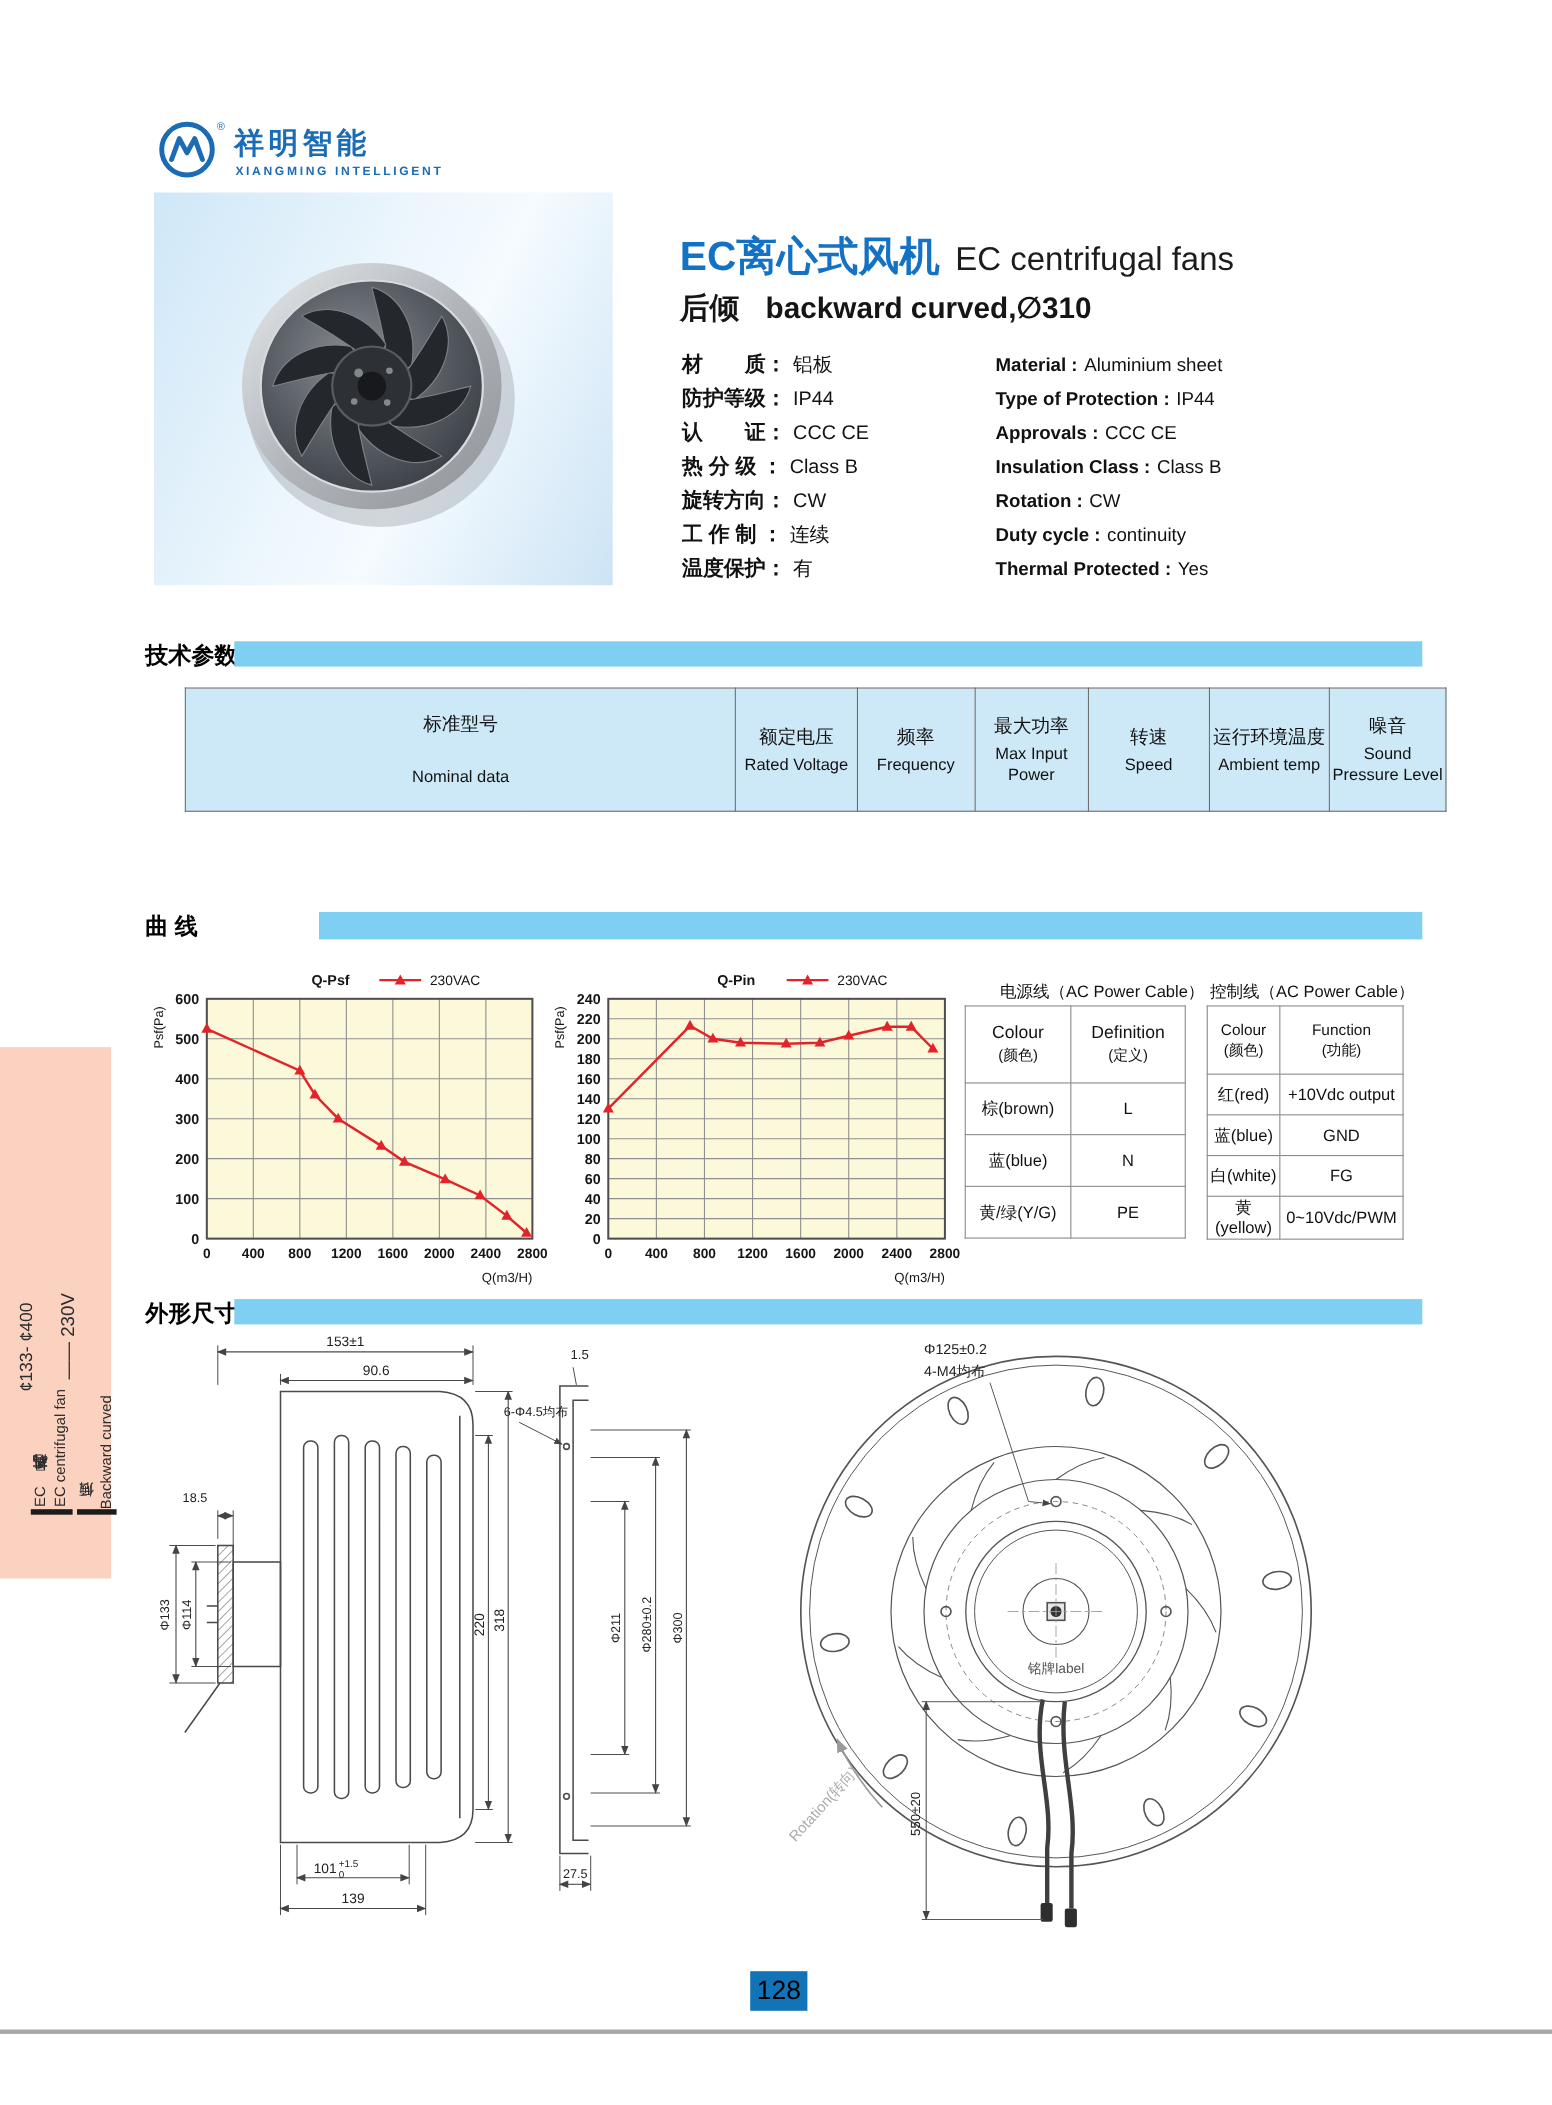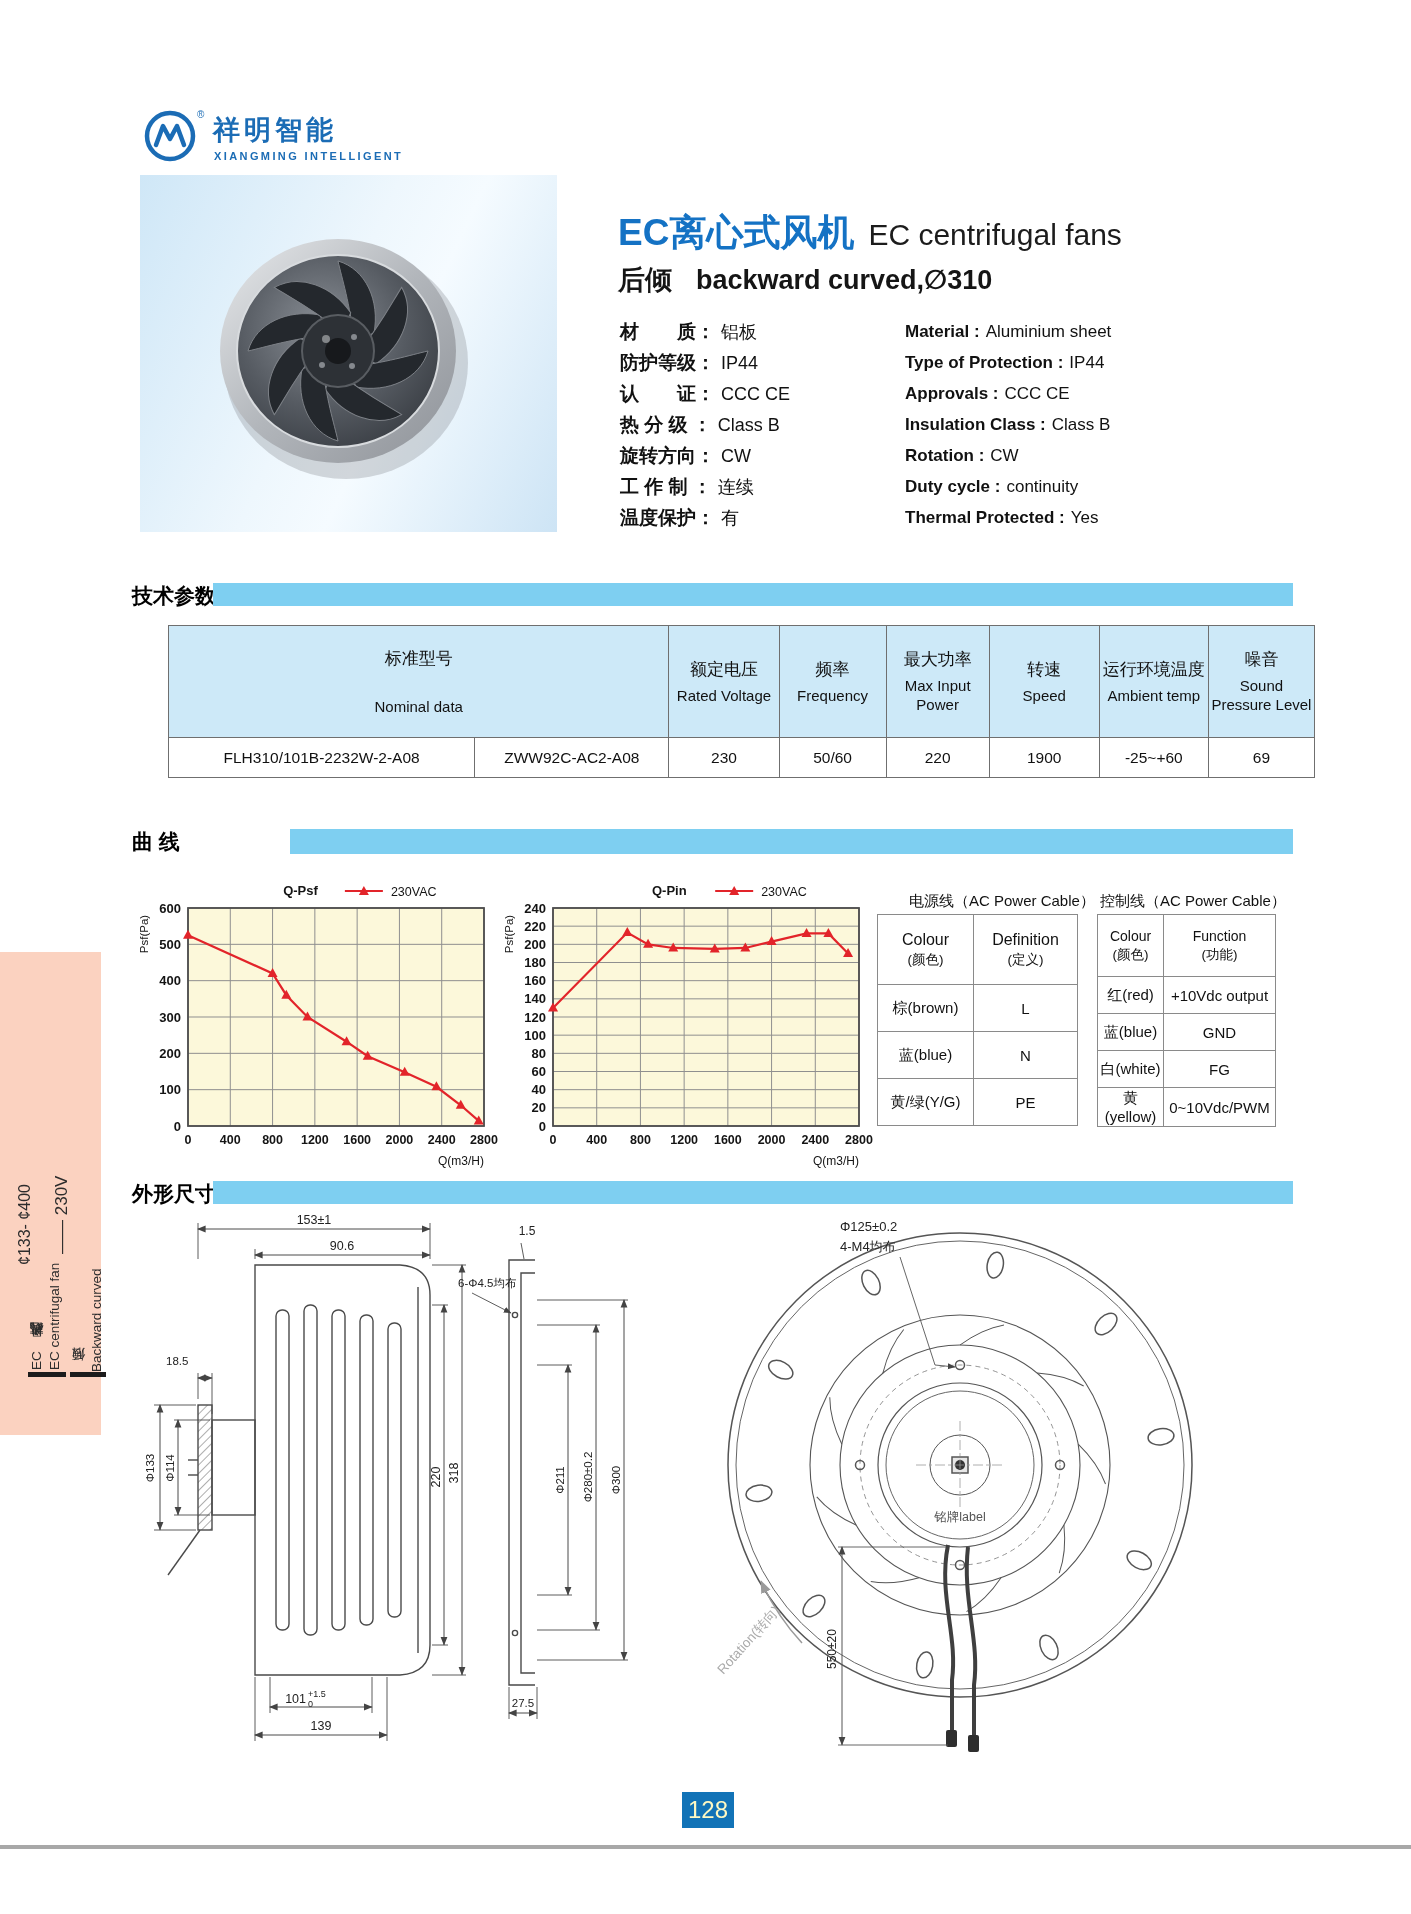--- a/index.html
+++ b/index.html
@@ -53,21 +53,21 @@
   table.cable{border-collapse:collapse;table-layout:fixed;padding-left:15px;}
   table.cable td{border:1.6px solid #8a8a8a;text-align:center;vertical-align:middle;font-size:15px;}
   .cable-hd-a{font-size:16px;} .cable-hd-b{font-size:13.5px;margin-top:2px;}
 
   
   .sidebar{left:0;top:952px;width:101px;height:483px;background:#fbd2c0;}
   .vtext{position:absolute;writing-mode:vertical-rl;transform:rotate(180deg);color:#2c2c2c;white-space:nowrap;}
   .vbar{position:absolute;background:#1c1c1c;height:5px;}
 
   
-  .page-num{left:682px;top:1792px;width:52px;height:36px;background:#1273b7;color:#fef9c3;
+  .page-num{left:682px;top:1792px;width:52px;height:36px;background:#1273b7;color:#000000;
     font-size:24px;display:flex;align-items:center;justify-content:center;}
   .bottom-rule{left:0;top:1845px;width:1411px;height:4px;background:#a8a8a8;}
 
   svg text{font-family:"Liberation Sans","DejaVu Sans",sans-serif;}
 </style>
 </head>
 <body>
 
 <div class="page">
 
@@ -198,30 +198,20 @@
               <div class="en">Speed</div>
             </td>
         <td class="hd">
               <div class="cn">运行环境温度</div>
               <div class="en">Ambient temp</div>
             </td>
         <td class="hd">
               <div class="cn">噪音</div>
               <div class="en">Sound Pressure Level</div>
             </td>
-      </tr>
-      <tr class="r3">
-        <td class="val">FLH310/101B-2232W-2-A08</td>
-        <td class="val">ZWW92C-AC2-A08</td>
-        <td class="val">230</td>
-        <td class="val">50/60</td>
-        <td class="val">220</td>
-        <td class="val">1900</td>
-        <td class="val">-25~+60</td>
-        <td class="val">69</td>
       </tr>
     </tbody>
       </table>
   </div>
 
   <div class="abs section-label" style="left:132px;top:828px;">曲  线</div>
   <div class="abs section-bar" style="left:290px;top:829px;width:1003px;height:25px;"></div>
 
   <div id="chart-0" class="abs chart" style="left:130px;top:872px;width:368px;height:300px;"><svg width="368" height="300" viewBox="0 0 368 300">
         <rect x="58" y="36" width="296" height="218" fill="#fcf8da"></rect>

